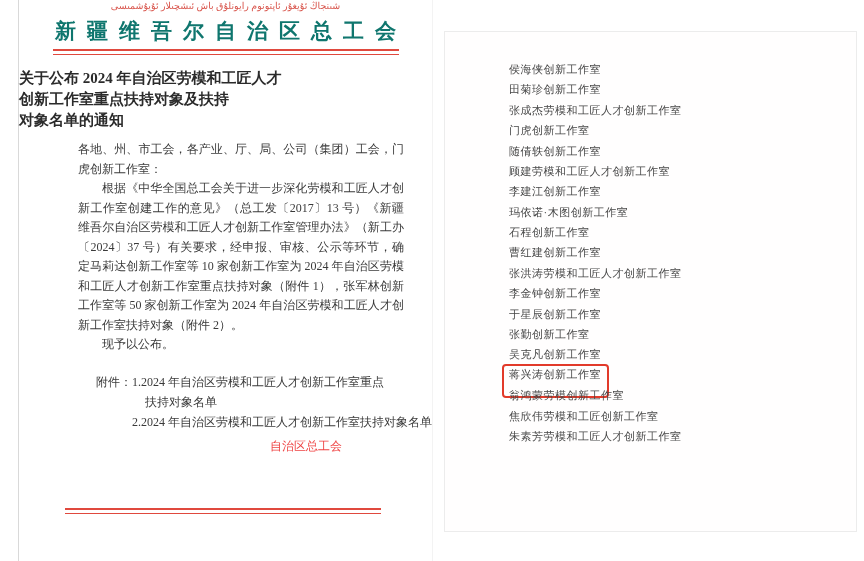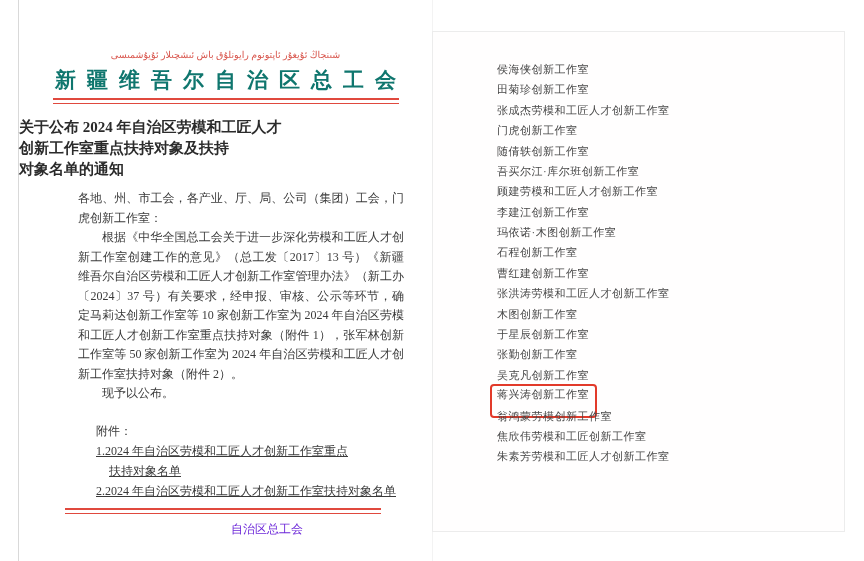--- a/index.html
+++ b/index.html
@@ -5,58 +5,58 @@
   * { margin:0; padding:0; box-sizing:border-box; }
   html,body { background:#ffffff; }
   body { font-family:"Liberation Serif","DejaVu Serif",serif; }
   .screen { position:relative; width:864px; height:561px; background:#ffffff; overflow:hidden; }
 
   
   .page-left {
     position:absolute; left:18px; top:0; width:415px; height:561px;
     background:#ffffff; border-left:1px solid #d9d9d9; border-right:1px solid #f3f3f3;
   }
-  .letterhead { text-align:center; padding-top:49px; }
+  .letterhead { text-align:center; }
   .uyghur-line { color:#d8534a; font-size:9.5px; line-height:13px; }
   .org-name {
     color:#0f766e; font-size:21px; font-weight:bold; letter-spacing:11px;
     white-space:nowrap; margin-top:4px; padding-left:11px;
   }
   .head-rule {
     width:346px; height:6px; margin:4px auto 0;
     border-top:2px solid #e0493e; border-bottom:1px solid #e0493e;
   }
   .doc-title {
     margin-top:13px; font-weight:bold;
     font-size:15px; line-height:21px; color:#2b2b2b;
   }
   .body-text {
     margin:9px 28px 0 59px; font-size:12px; line-height:19.5px;
     color:#3a3a3a; text-align:justify;
   }
   .para { text-indent:2em; }
   .attachments {
-    display:flex; margin:17px 0 0 77px; font-size:12px; line-height:20px; color:#3a3a3a;flex-direction:column;
+    display:flex; margin:17px 0 0 77px; font-size:12px; line-height:20px; color:#3a3a3a;
   }
   .att-label { flex:none; }
   .att-items { width:252px; }
-  .att-item { padding-left:13px; text-indent:-13px;text-decoration:underline; }
+  .att-item { padding-left:13px; text-indent:-13px; }
   .att-item:nth-child(2) { white-space:nowrap; }
   .signature {
-    width:150px; margin:17px 0 0 212px; 
-    font-size:12px; line-height:22px; color:#6d28d9;
+    width:150px; margin:3px 0 0 212px; text-align:center;
+    font-size:12px; line-height:22px; color:#ef4444;
   }
   .footer-rule {
     position:absolute; left:46px; bottom:47px; width:316px; height:6px;
     border-top:2px solid #e0493e; border-bottom:1px solid #e0493e;
   }
 
   
   .page-right {
-    position:absolute; left:432px; top:31px; width:413px; height:501px;
+    position:absolute; left:444px; top:31px; width:413px; height:501px;
     background:#fffefe; border:1px solid #ececec;
   }
   .workshop-list { padding:26px 0 0 64px; }
   .list-row { height:20.4px; font-size:11px; line-height:20.4px;
     color:#464646; letter-spacing:0.5px; }
   .item-text { display:inline-block; line-height:15px; vertical-align:middle; }
   .item-text.hl {
     border:2px solid #e23a2a; border-radius:4px;
     padding:1px 6px 14px 5px; margin-left:-7px;
   }
@@ -111,42 +111,39 @@
         <div class="list-row">
         <span class="item-text">张成杰劳模和工匠人才创新工作室</span>
       </div>
         <div class="list-row">
         <span class="item-text">门虎创新工作室</span>
       </div>
         <div class="list-row">
         <span class="item-text">随倩轶创新工作室</span>
       </div>
         <div class="list-row">
-        <span class="item-text">吾买尔江·库尔班创新工作室</span>
-      </div>
-        <div class="list-row">
         <span class="item-text">顾建劳模和工匠人才创新工作室</span>
       </div>
         <div class="list-row">
         <span class="item-text">李建江创新工作室</span>
       </div>
         <div class="list-row">
         <span class="item-text">玛依诺·木图创新工作室</span>
       </div>
         <div class="list-row">
         <span class="item-text">石程创新工作室</span>
       </div>
         <div class="list-row">
         <span class="item-text">曹红建创新工作室</span>
       </div>
         <div class="list-row">
         <span class="item-text">张洪涛劳模和工匠人才创新工作室</span>
       </div>
         <div class="list-row">
-        <span class="item-text">木图创新工作室</span>
+        <span class="item-text">李金钟创新工作室</span>
       </div>
         <div class="list-row">
         <span class="item-text">于星辰创新工作室</span>
       </div>
         <div class="list-row">
         <span class="item-text">张勤创新工作室</span>
       </div>
         <div class="list-row">
         <span class="item-text">吴克凡创新工作室</span>
       </div>

